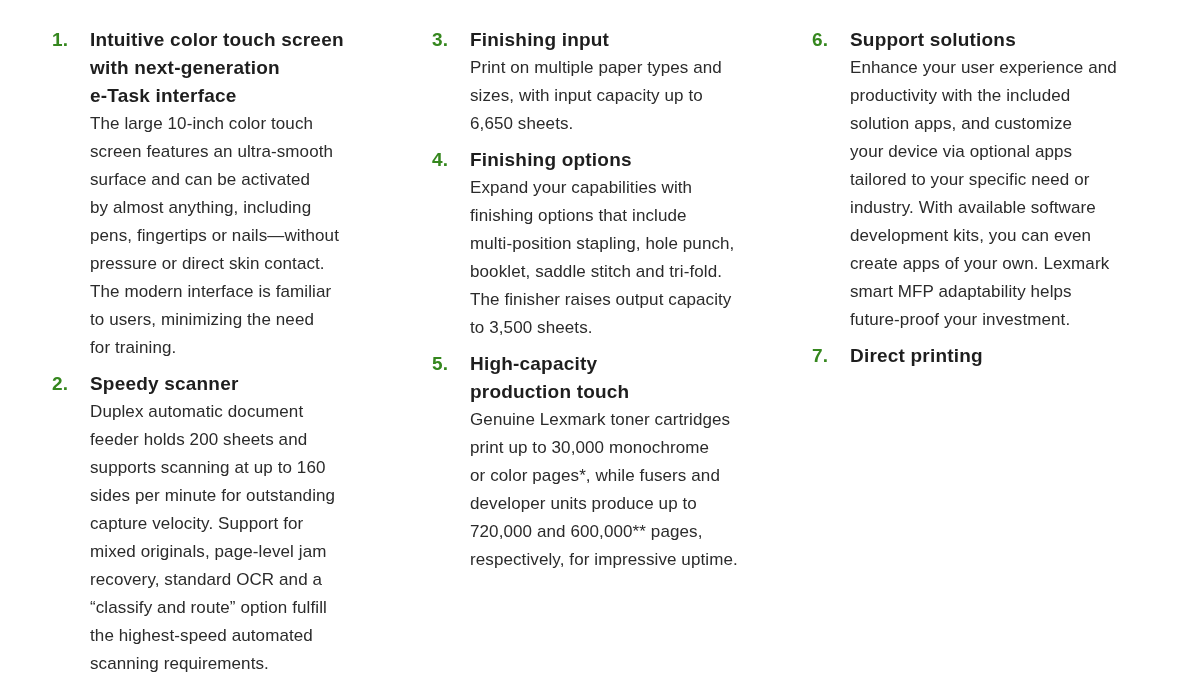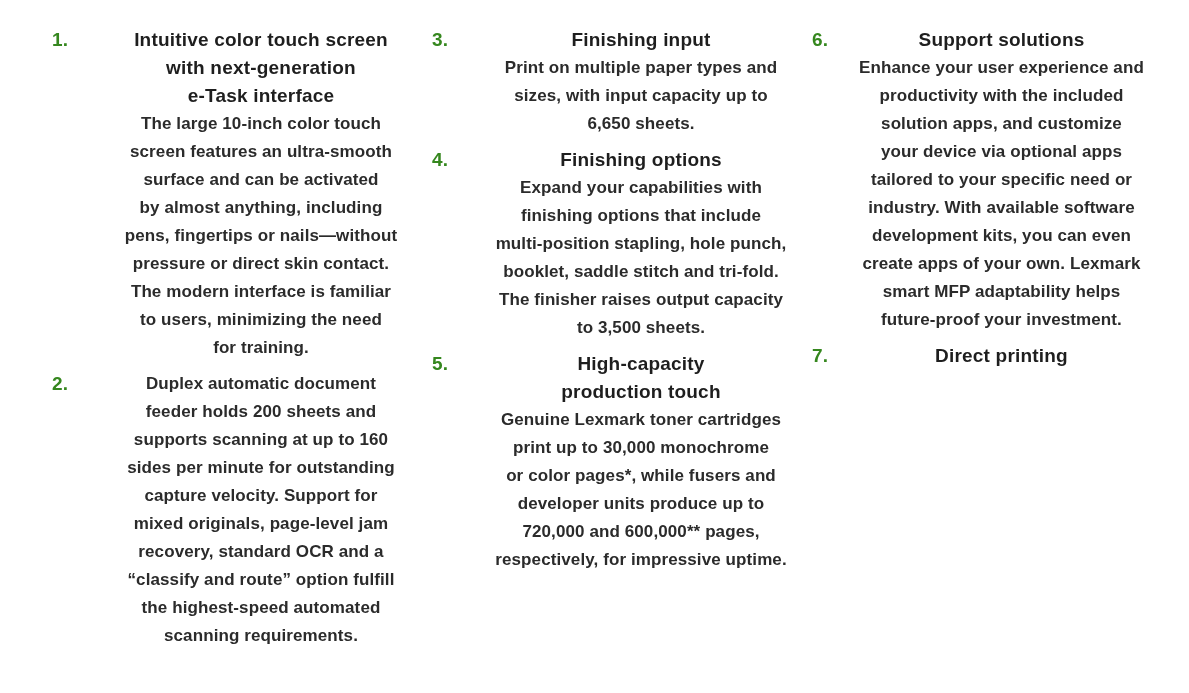--- a/index.html
+++ b/index.html
@@ -32,34 +32,34 @@
   }
   .num {
     flex: 0 0 38px;
     width: 38px;
     font-size: 19px;
     font-weight: 700;
     line-height: 28px;
     color: var(--accent-green, #35871e);
     letter-spacing: 0.2px;
   }
-  .content { flex: 1 1 auto; min-width: 0; text-align: center; }
+  .content { flex: 1 1 auto; min-width: 0; }
   .title {
     margin: 0;
     font-size: 19px;
     font-weight: 700;
     line-height: 28px;
     letter-spacing: 0.2px;
     color: var(--heading-color, #1e1e1e);
     white-space: pre-line;
   }
   .body {
     margin: 0;
     font-size: 17px;
-    font-weight: 700;
+    font-weight: 400;
     line-height: 28px;
     letter-spacing: 0.1px;
     color: var(--body-color, #2b2b2b);
     white-space: pre-line;
   }
 </style>
 </head>
 <body style="background: rgb(255, 255, 255);">
 
 <div class="page">
@@ -78,20 +78,21 @@
 pens, fingertips or nails—without
 pressure or direct skin contact.
 The modern interface is familiar
 to users, minimizing the need
 for training.</p>
       </div>
     </div>
     <div class="item">
       <div class="num">2.</div>
       <div class="content">
+        <h3 class="title">Speedy scanner</h3>
         <p class="body">Duplex automatic document
 feeder holds 200 sheets and
 supports scanning at up to 160
 sides per minute for outstanding
 capture velocity. Support for
 mixed originals, page-level jam
 recovery, standard OCR and a
 “classify and route” option fulfill
 the highest-speed automated
 scanning requirements.</p>

